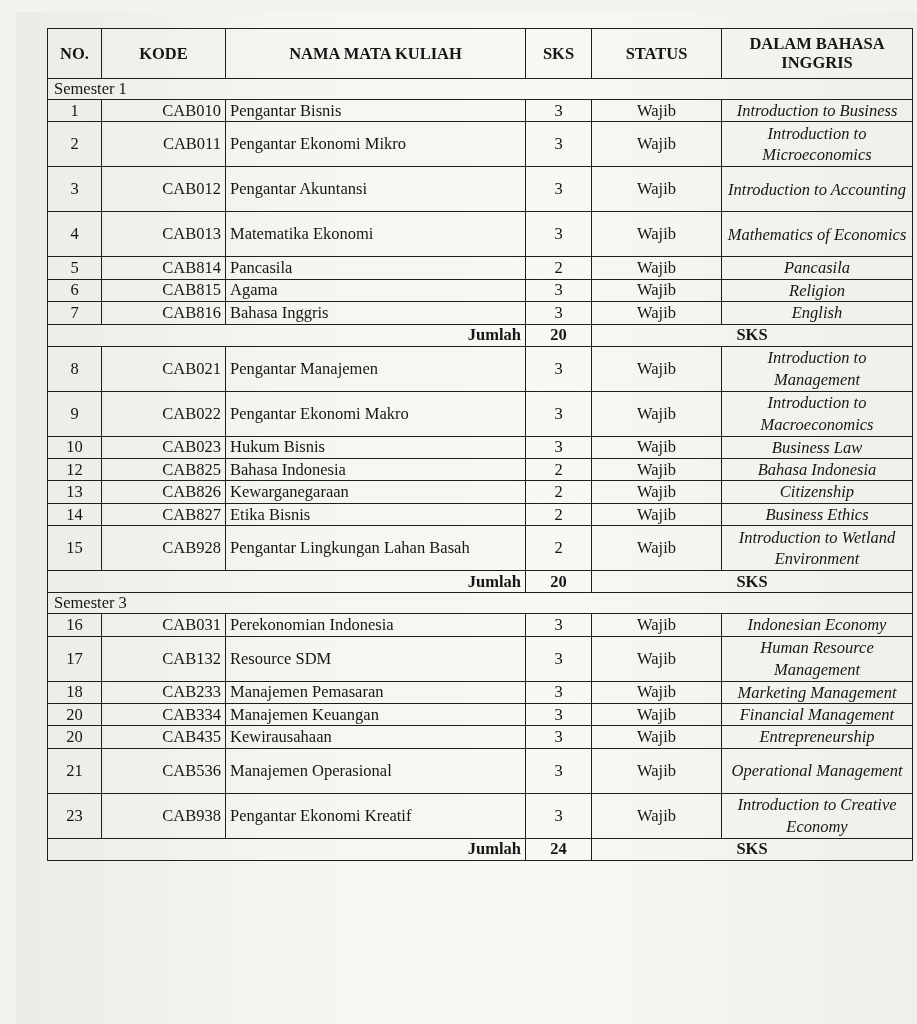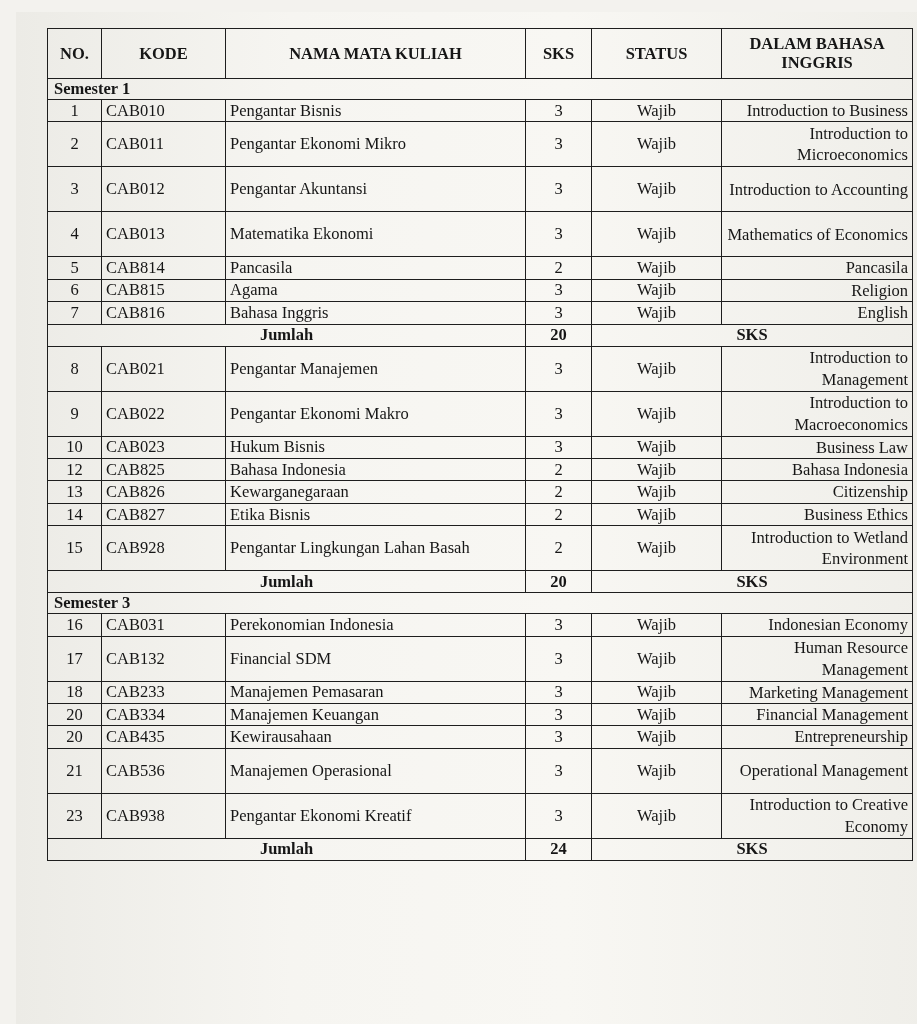--- a/index.html
+++ b/index.html
@@ -45,35 +45,35 @@
     col.c-eng { width: 191px; }
 
     th {
       font-weight: bold;
       text-align: center;
       height: 49px;
       font-size: 16.5px;
     }
     th.eng-head { line-height: 1.1; }
     tr.sem-row td {
-      font-weight: bold;
+      font-weight: normal;
       text-align: left;
       height: 19px;
       padding-left: 6px;
     }
     tr.course td { height: 21px; }
     tr.course.tall td { height: 44px; }
     td.no { text-align: center; }
-    td.kode { text-align: left; }
+    td.kode { text-align: right; }
     td.nama { text-align: left; padding-left: 7px; }
     td.sks { text-align: center; }
     td.status { text-align: center; }
-    td.eng { text-align: right; padding-left: 6px; line-height: 1.3; }
+    td.eng { font-style: italic; text-align: center; padding-left: 6px; line-height: 1.3; }
     tr.total td { height: 21px; font-weight: bold; }
-    td.total-label { text-align: center; }
+    td.total-label { text-align: right; }
     td.total-sks { text-align: center; }
     td.total-unit { text-align: center; }
   </style>
 </head>
 <body>
 
 <div class="page">
   <table class="curr">
     <colgroup>
       <col class="c-no">
@@ -226,21 +226,21 @@
           <td class="no">16</td>
           <td class="kode">CAB031</td>
           <td class="nama">Perekonomian Indonesia</td>
           <td class="sks">3</td>
           <td class="status">Wajib</td>
           <td class="eng">Indonesian Economy</td>
         </tr>
         <tr class="course tall">
           <td class="no">17</td>
           <td class="kode">CAB132</td>
-          <td class="nama">Financial SDM</td>
+          <td class="nama">Resource SDM</td>
           <td class="sks">3</td>
           <td class="status">Wajib</td>
           <td class="eng">Human Resource Management</td>
         </tr>
         <tr class="course">
           <td class="no">18</td>
           <td class="kode">CAB233</td>
           <td class="nama">Manajemen Pemasaran</td>
           <td class="sks">3</td>
           <td class="status">Wajib</td>

